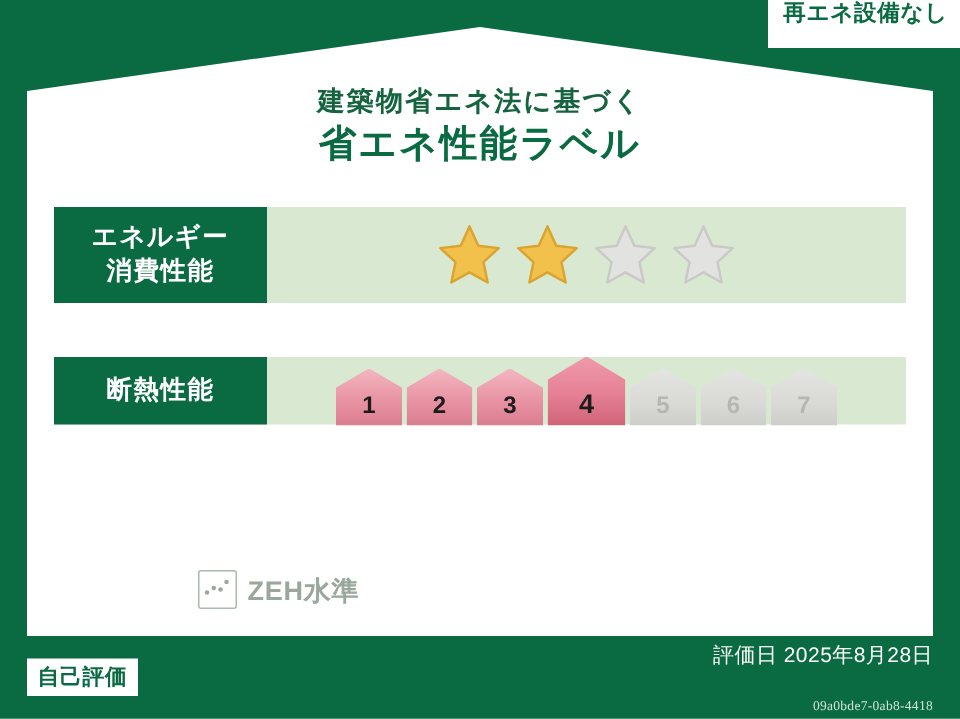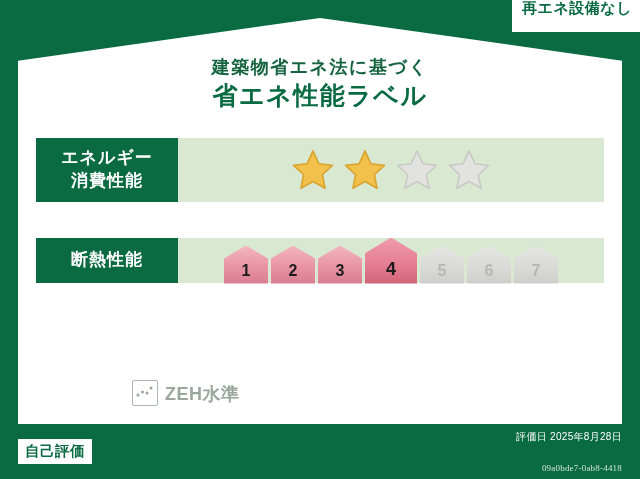--- a/index.html
+++ b/index.html
@@ -223,21 +223,21 @@
     letter-spacing: 0.5px;
   }
   .address {
     color: #ffffff;
     font-size: 13px;
     letter-spacing: 0.3px;
   }
   .footer-right { text-align: right; }
   .eval-date {
     color: #ffffff;
-    font-size: 10px;
+    font-size: 14px;
     letter-spacing: 0.3px;
     text-align: right;
   }
   .eval-id {
     color: #cfe3d8;
     font-size: 9px;
     margin-top: 19px;
     letter-spacing: 0.2px;
     font-family: Liberation Serif, serif;
   }

